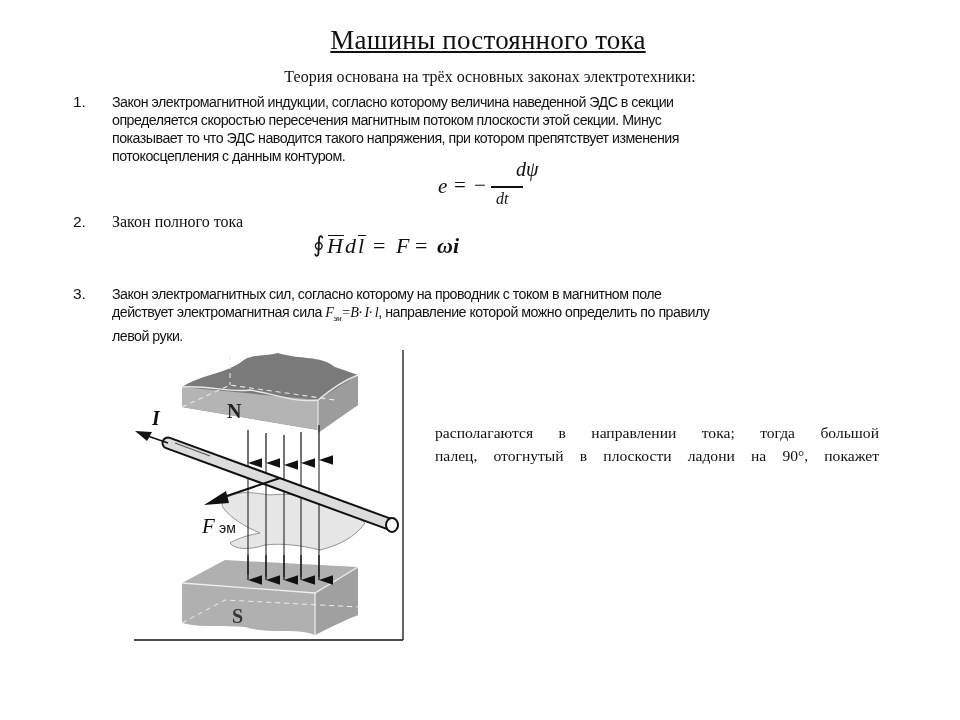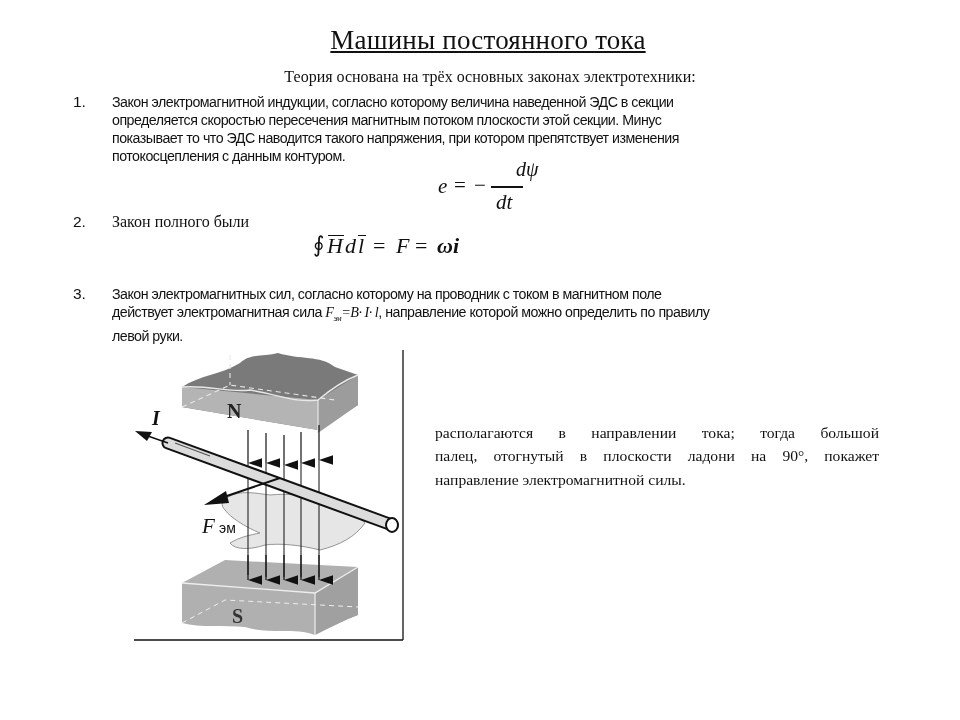--- a/index.html
+++ b/index.html
@@ -32,25 +32,25 @@
   <div>показывает то что ЭДС наводится такого напряжения, при котором препятствует изменения</div>
   <div>потокосцепления  с данным контуром.</div>
 </div>
 
 <div class="abs eq" style="left:436px; top:160px; width:100px; height:60px;">
   <span class="abs" style="left:2px; top:14px; font-size:21px;">e</span>
   <span class="abs" style="left:18px; top:13px; font-size:21px; font-style:normal;">=</span>
   <span class="abs" style="left:38px; top:13px; font-size:21px; font-style:normal;">−</span>
   <span class="abs" style="left:60px; top:-2px; font-size:20px;margin-left:20px;">dψ</span>
   <div class="abs" style="left:55px; top:26px; width:32px; height:1.5px; background:#111;"></div>
-  <span class="abs" style="left:60px; top:30px; font-size:21px;">dt</span>
+  <span class="abs" style="left:60px; top:30px; font-size:16px;">dt</span>
 </div>
 
 <div class="abs num" style="left:73px; top:213px;">2.</div>
-<div class="abs" style="left:112px; top:213px; font-size:16px;">Закон полного были</div>
+<div class="abs" style="left:112px; top:213px; font-size:16px;">Закон полного тока</div>
 
 <div class="abs eq" style="left:313px; top:230px; width:160px; height:36px; font-size:22px;">
   <span class="abs" style="left:0px; top:2px; font-style:normal; font-size:22px;">∮</span>
   <div class="abs" style="left:15px; top:5px; width:16px; height:1.2px; background:#111;"></div>
   <span class="abs" style="left:14px; top:3px;">H</span>
   <span class="abs" style="left:32px; top:3px;">d</span>
   <div class="abs" style="left:45px; top:5px; width:8px; height:1.2px; background:#111;"></div>
   <span class="abs" style="left:45px; top:3px;">l</span>
   <span class="abs" style="left:60px; top:3px; font-style:normal;">=</span>
   <span class="abs" style="left:83px; top:3px;">F</span>
@@ -132,14 +132,13 @@
     <line x1="150" y1="133" x2="85" y2="155" stroke="#111" stroke-width="2"></line>
     <path d="M74,160 L96,146 L99,158 Z" fill="#111"></path>
     <text x="72" y="188" font-family="Liberation Serif, serif" font-style="italic" font-size="21" fill="#111">F</text>
     <text x="89" y="188" font-family="Liberation Sans, sans-serif" font-size="14" fill="#111">эм</text>
   </g>
 </svg>
 
 <div class="abs side-text">
   <span class="ln">располагаются в направлении тока; тогда большой</span>
   <span class="ln">палец, отогнутый в плоскости ладони на 90°, покажет</span>
-  <span class="ln last">направление электромагнитной силы.</span>
 </div>
 
 </body></html>

